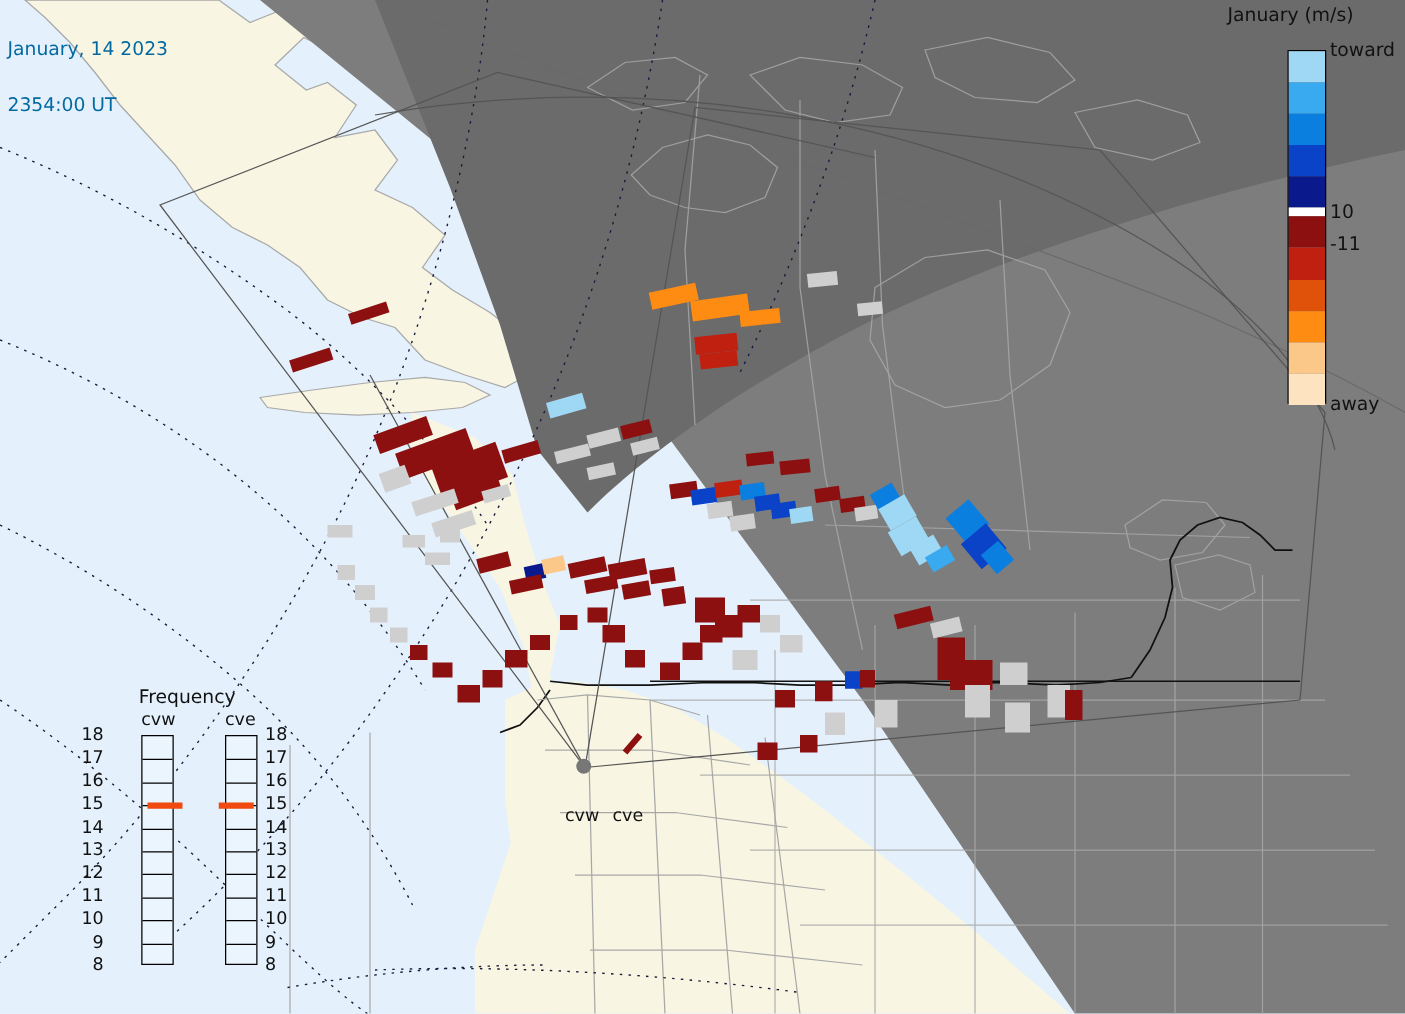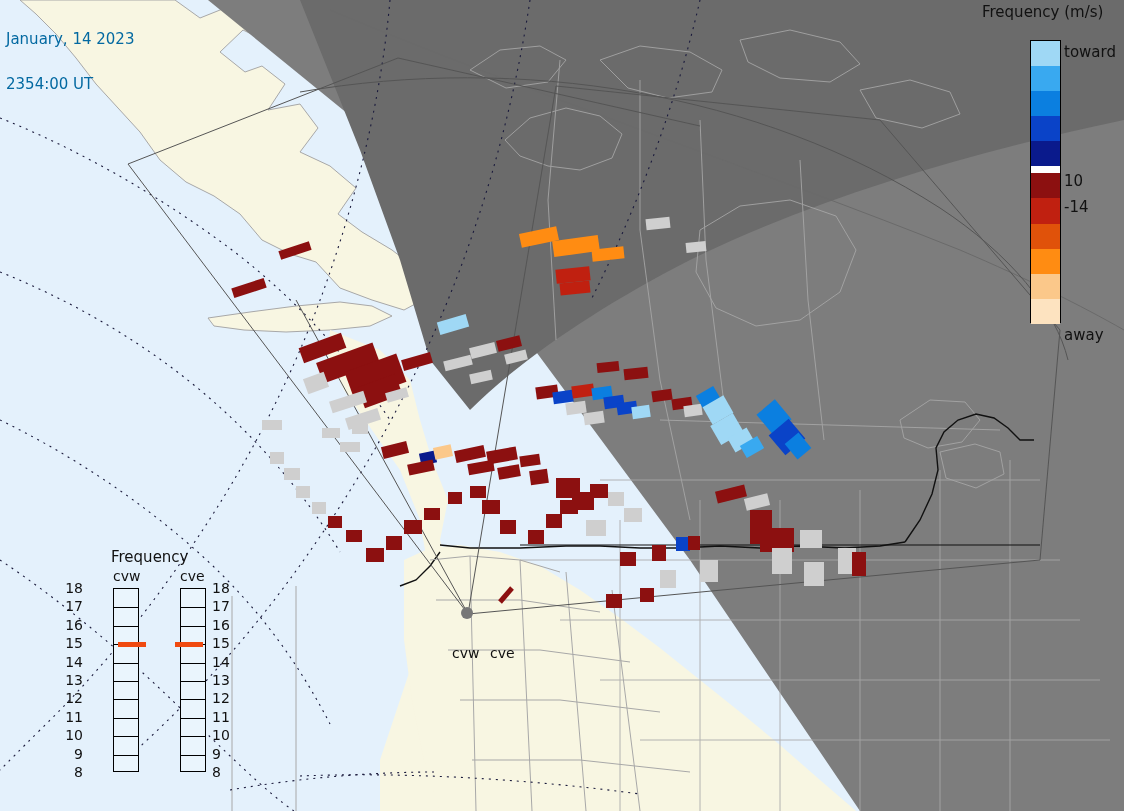--- a/index.html
+++ b/index.html
@@ -14,21 +14,21 @@
 
   
   #cbar{position:absolute;left:978px;top:0px;width:146px;height:330px;}
   #cbar-title{position:absolute;left:4px;top:3px;font-size:15px;color:#111;white-space:nowrap;}
   #cbar-strip{position:absolute;left:52px;top:40px;width:31px;height:283px;
               border:1px solid #000;box-sizing:border-box;}
   .cseg{width:100%;box-sizing:border-box;}
   #cbar-ticks{position:absolute;left:0px;top:40px;width:48px;height:283px;}
   .ctick{position:absolute;right:4px;font-size:15px;color:#111;transform:translateY(-50%);
          white-space:nowrap;}
-  #cbar-side{position:absolute;left:86px;top:52px;width:60px;height:283px;}
+  #cbar-side{position:absolute;left:86px;top:40px;width:60px;height:283px;}
   .cside{position:absolute;left:0;font-size:15px;color:#111;transform:translateY(-50%);
          white-space:nowrap;}
 
   
   #freq{position:absolute;left:85px;top:548px;width:160px;height:245px;}
   #freq-title{position:absolute;left:26px;top:0px;font-size:15px;color:#111;white-space:nowrap;}
   .freq-col{position:absolute;top:20px;}
   .freq-name{position:absolute;top:0px;font-size:14px;color:#111;white-space:nowrap;}
   .freq-box{position:absolute;top:20px;width:26px;height:184px;border:1px solid #000;
             box-sizing:border-box;background:#eaf5fd;}
@@ -283,39 +283,39 @@
       <path d="M500,602 L512,588" stroke="#8c1010" stroke-width="5" fill="none"></path>
     </g>
   </svg>
 
   <div id="title">
     <div>January, 14 2023</div>
     <div>2354:00 UT</div>
   </div>
 
   <div id="cbar">
-    <div id="cbar-title">Frequency (m/s)</div>
+    <div id="cbar-title">January (m/s)</div>
     <div id="cbar-strip">
         <div class="cseg" style="background: rgb(159, 216, 245); height: 25.0909px;"></div>
         <div class="cseg" style="background: rgb(57, 169, 240); height: 25.0909px;"></div>
         <div class="cseg" style="background: rgb(11, 127, 224); height: 25.0909px;"></div>
         <div class="cseg" style="background: rgb(10, 67, 200); height: 25.0909px;"></div>
         <div class="cseg" style="background: rgb(10, 26, 140); height: 25.0909px;"></div>
         <div class="cseg" style="background: rgb(255, 255, 255); height: 7px;"></div>
         <div class="cseg" style="background: rgb(140, 16, 16); height: 25.0909px;"></div>
         <div class="cseg" style="background: rgb(192, 32, 16); height: 25.0909px;"></div>
         <div class="cseg" style="background: rgb(224, 82, 10); height: 25.0909px;"></div>
         <div class="cseg" style="background: rgb(255, 140, 18); height: 25.0909px;"></div>
         <div class="cseg" style="background: rgb(251, 200, 138); height: 25.0909px;"></div>
         <div class="cseg" style="background: rgb(253, 227, 192); height: 25.0909px;"></div>
       </div>
     <div id="cbar-side">
       <div class="cside" style="top:0px">toward</div>
       <div class="cside" style="top:129px">10</div>
-      <div class="cside" style="top:155px">-14</div>
+      <div class="cside" style="top:155px">-11</div>
       <div class="cside" style="top:283px">away</div>
     </div>
   </div>
 
   <div id="freq">
     <div id="freq-title">Frequency</div>
     <div id="freq-cols">
         <div class="freq-col" style="left: 28px;">
           <div class="freq-name" style="left: 0px;">cvw</div>
           <div class="freq-box" style="left: 0px;">

